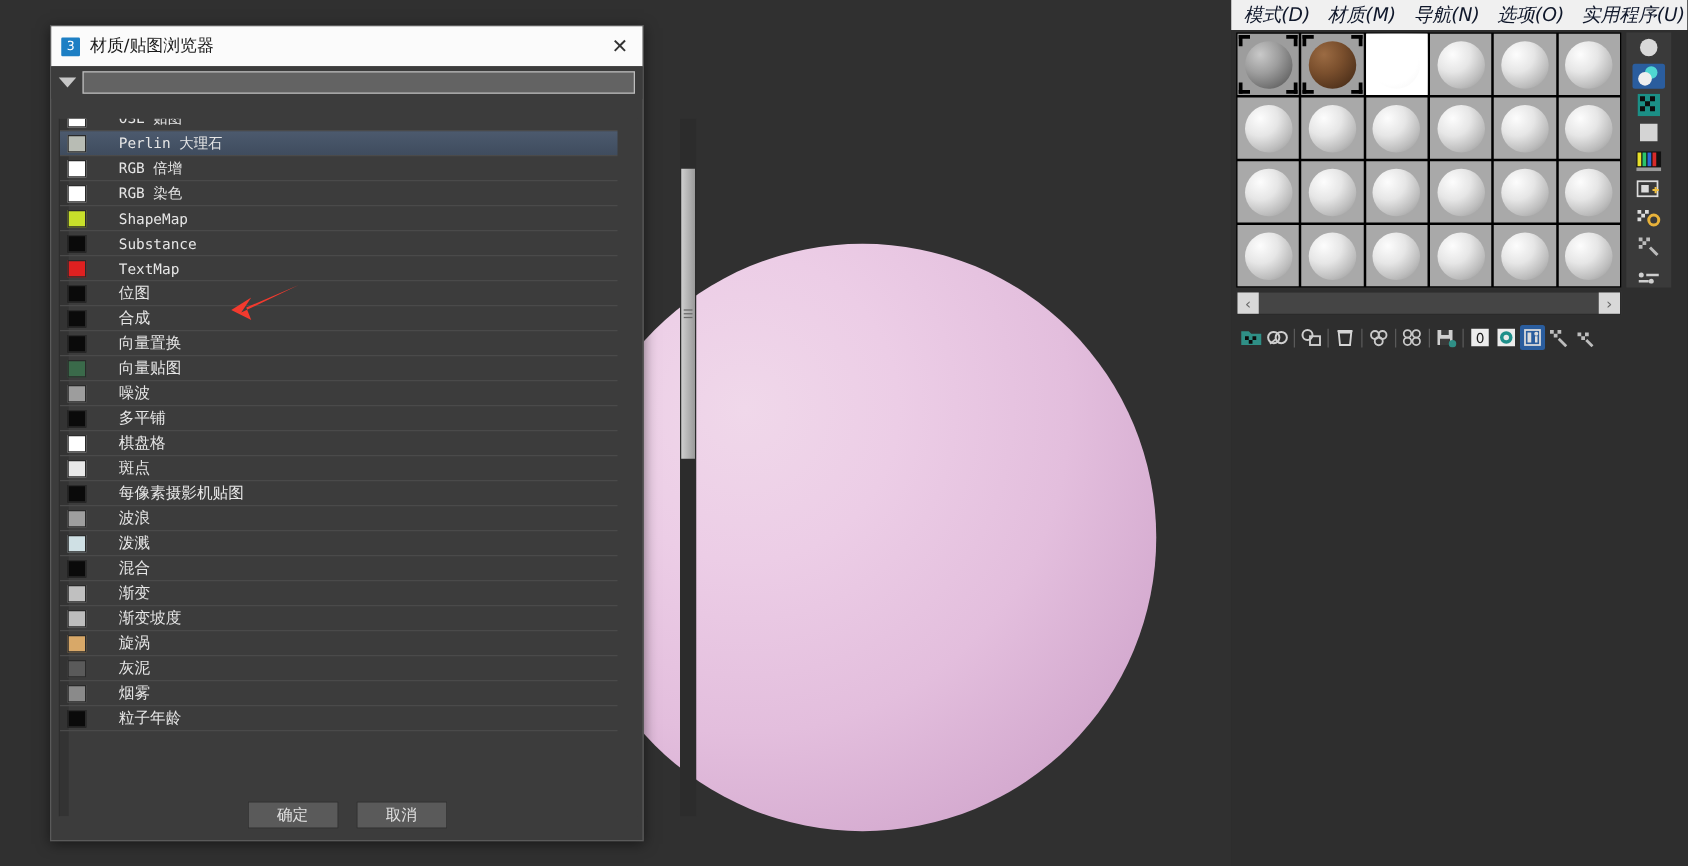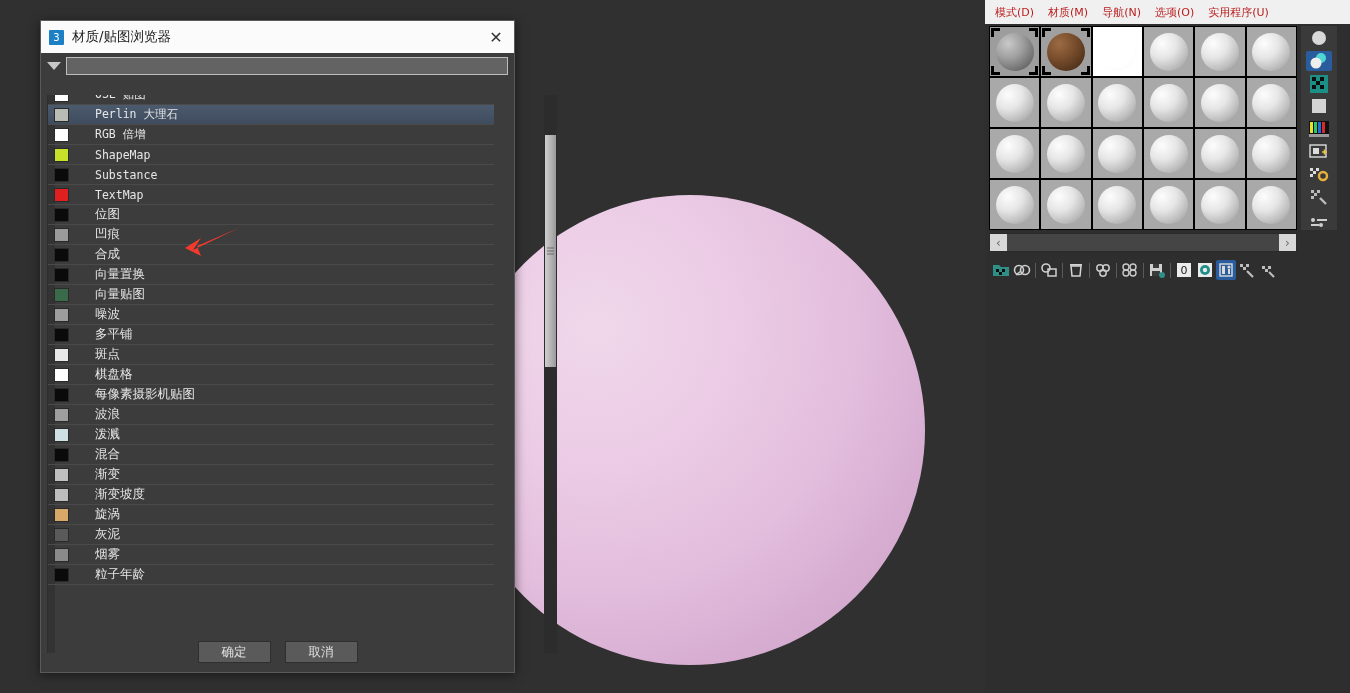--- a/index.html
+++ b/index.html
@@ -30,22 +30,23 @@
     position: absolute; left: 985px; top: 0; width: 365px; height: 693px;
     background: #2e2e2e;
   }
   .menubar {
     position: absolute; left: 0; top: 0; width: 365px; height: 24px;
     background: #f0f0f0;
     display: flex; align-items: center; gap: 0px;
     padding-left: 3px;
   }
   .menubar .mi {
-    font-size: 11px; color: #b91c1c; padding: 2px 7px; white-space: nowrap;
+    font-size: 15px; color: #0f172a; padding: 2px 7px; white-space: nowrap;
     font-family: "DejaVu Sans", sans-serif;
+    font-style: italic;
   }
 
   
   .slotgrid {
     position: absolute; left: 4px; top: 26px;
     width: 308px; height: 204px;
     background: #000;
     display: grid;
     grid-template-columns: repeat(6, 1fr);
     grid-template-rows: repeat(4, 1fr);
@@ -467,66 +468,66 @@
           </div>
           <div class="lrow sel mono">
             <span class="sw" style="background: rgb(184, 188, 180);"></span>
             <span class="nm">Perlin 大理石</span>
           </div>
           <div class="lrow mono">
             <span class="sw" style="background: rgb(255, 255, 255);"></span>
             <span class="nm">RGB 倍增</span>
           </div>
           <div class="lrow mono">
+            <span class="sw" style="background: rgb(255, 255, 255);"></span>
+            <span class="nm">RGB 染色</span>
+          </div>
+          <div class="lrow mono">
             <span class="sw" style="background: rgb(200, 224, 42);"></span>
             <span class="nm">ShapeMap</span>
           </div>
           <div class="lrow mono">
             <span class="sw" style="background: rgb(10, 10, 10);"></span>
             <span class="nm">Substance</span>
           </div>
           <div class="lrow mono">
             <span class="sw" style="background: rgb(224, 32, 32);"></span>
             <span class="nm">TextMap</span>
           </div>
           <div class="lrow">
             <span class="sw" style="background: rgb(10, 10, 10);"></span>
             <span class="nm">位图</span>
           </div>
           <div class="lrow">
-            <span class="sw" style="background: rgb(154, 154, 154);"></span>
-            <span class="nm">凹痕</span>
-          </div>
-          <div class="lrow">
             <span class="sw" style="background: rgb(10, 10, 10);"></span>
             <span class="nm">合成</span>
           </div>
           <div class="lrow">
             <span class="sw" style="background: rgb(10, 10, 10);"></span>
             <span class="nm">向量置换</span>
           </div>
           <div class="lrow">
             <span class="sw" style="background: rgb(58, 106, 74);"></span>
             <span class="nm">向量贴图</span>
           </div>
           <div class="lrow">
             <span class="sw" style="background: rgb(157, 157, 157);"></span>
             <span class="nm">噪波</span>
           </div>
           <div class="lrow">
             <span class="sw" style="background: rgb(10, 10, 10);"></span>
             <span class="nm">多平铺</span>
           </div>
           <div class="lrow">
+            <span class="sw" style="background: rgb(255, 255, 255);"></span>
+            <span class="nm">棋盘格</span>
+          </div>
+          <div class="lrow">
             <span class="sw" style="background: rgb(232, 232, 232);"></span>
             <span class="nm">斑点</span>
-          </div>
-          <div class="lrow">
-            <span class="sw" style="background: rgb(255, 255, 255);"></span>
-            <span class="nm">棋盘格</span>
           </div>
           <div class="lrow">
             <span class="sw" style="background: rgb(10, 10, 10);"></span>
             <span class="nm">每像素摄影机贴图</span>
           </div>
           <div class="lrow">
             <span class="sw" style="background: rgb(158, 158, 158);"></span>
             <span class="nm">波浪</span>
           </div>
           <div class="lrow">

